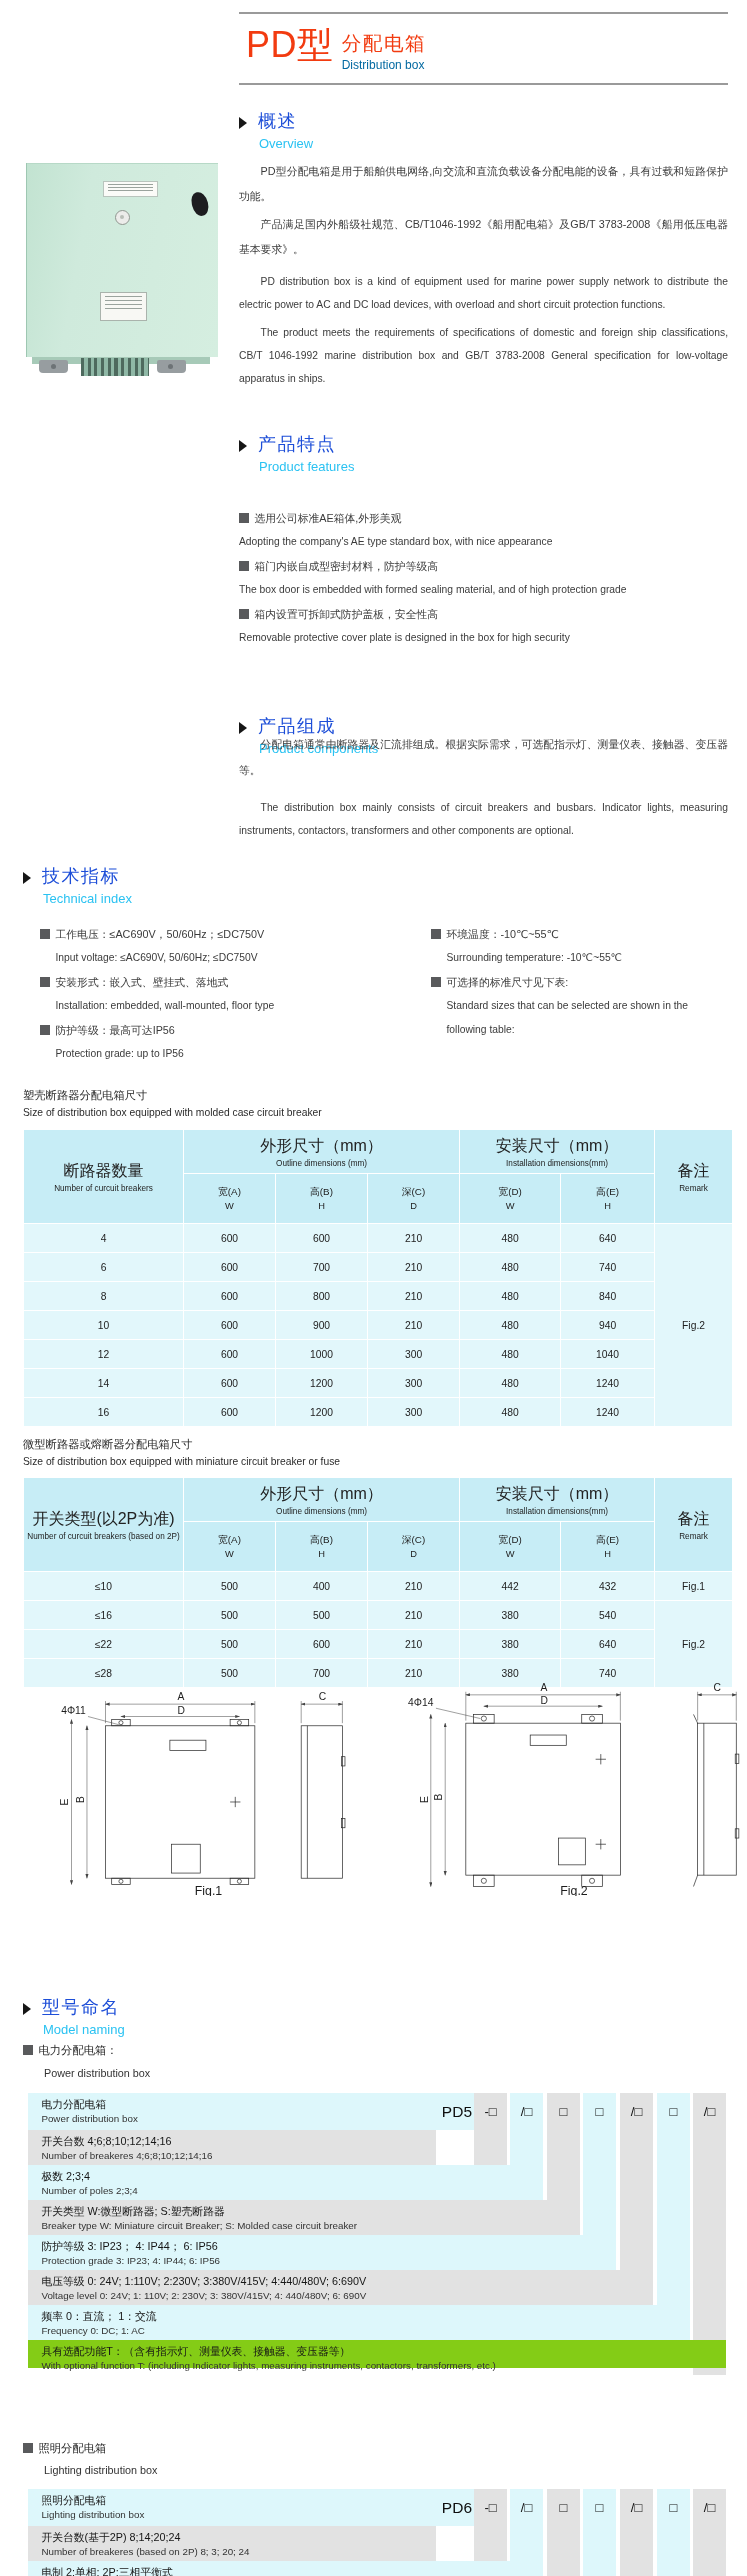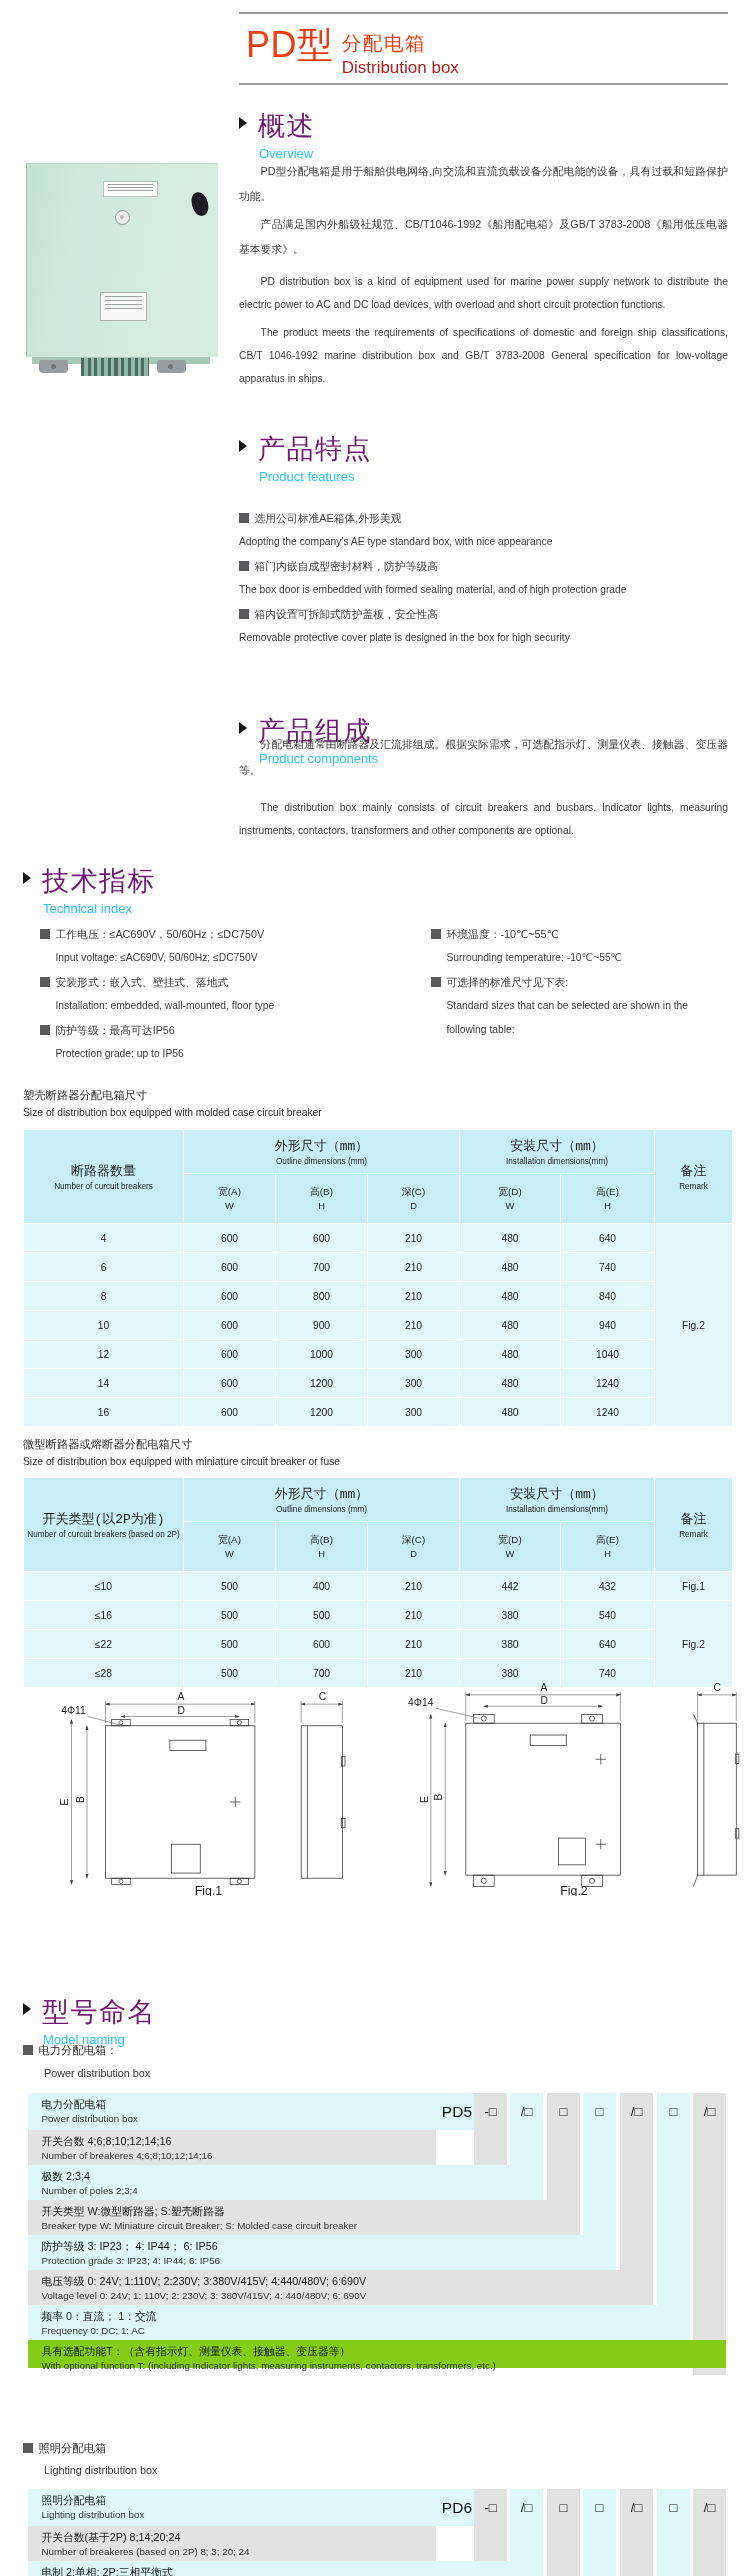--- a/index.html
+++ b/index.html
@@ -6,27 +6,27 @@
   body { font-family:"Liberation Sans","DejaVu Sans",sans-serif; color:#3b3b3b; }
   #page { position:relative; width:747px; height:3628px; background:#fff; overflow:hidden; }
 
   .rule { position:absolute; left:239px; width:489px; height:2.1px; background:#9a9a9a; }
 
   
   .title-block { position:absolute; left:246px; top:27px; display:flex; align-items:flex-start; }
   .title-model { font-size:36px; line-height:1.0; color:#f23b10; letter-spacing:0.5px;text-align:right; }
   .title-sub { margin-left:8.2px; padding-top:3.1px; }
   .title-cn { font-size:19.6px; color:#f23b10; letter-spacing:1.5px; }
-  .title-en { font-size:17px; color:#b91c1c; margin-top:1px; }
+  .title-en { font-size:12px; color:#0369a1; margin-top:1px; }
 
   
   .sec-head { position:absolute; }
   .tri { position:absolute; left:0; top:4.6px; width:0; height:0;
          border-left:8.8px solid #161616; border-top:6.2px solid transparent; border-bottom:6.2px solid transparent; }
-  .sec-cn { margin-left:19px; font-size:27px; color:#701a75; letter-spacing:1.5px; line-height:1.1; }
+  .sec-cn { margin-left:19px; font-size:18px; color:#1d4ed8; letter-spacing:1.5px; line-height:1.1; }
   .sec-en { margin-left:20px; font-size:13px; color:#2ac2f2; margin-top:4.6px; }
 
   
   .col-right { position:absolute; left:239px; width:489px; }
   .cnp { font-size:10.8px; line-height:25px; text-align:justify; margin:0 0 3.1px 0; text-indent:21.6px; }
   .enp { font-size:10.3px; line-height:23px; text-align:justify; margin:0 0 5.2px 0; text-indent:21.6px; color:#3b3b3b; }
   .sq { display:inline-block; width:9.8px; height:9.8px; background:#595a5c; margin-right:5.7px; vertical-align:-0.5px; }
   .feat-cn { font-size:10.8px; line-height:24px; margin:0; }
   .feat-en { font-size:10.3px; line-height:24px; margin:0 0 0 0; }
 
@@ -34,21 +34,21 @@
   .ti-cn { font-size:10.8px; line-height:24px; margin:0; }
   .ti-en { font-size:10.3px; line-height:24px; margin:0 0 0 15.5px; }
 
   
   .tbl-title-cn { font-size:11.3px; color:#2b2b2b; margin:0; }
   .tbl-title-en { font-size:10.3px; color:#2b2b2b; margin:4.1px 0 0 0; }
   table.size { border-collapse:separate; border-spacing:1.5px; table-layout:fixed; width:706px; }
   table.size th, table.size td { text-align:center; vertical-align:middle; font-weight:normal; }
   table.size th { background:#c7edf6; color:#222; }
   table.size td { background:#e2f7fb; color:#222; font-size:10.3px; height:26px; }
-  .h-cn { font-size:13px; display:block;font-family:Liberation Mono, monospace; }
+  .h-cn { font-size:16px; display:block; }
   .h-en { font-size:8.2px; display:block; margin-top:2.1px; }
   .h-sub-cn { font-size:9.8px; display:block; }
   .h-sub-l { font-size:9.3px; display:block; margin-top:2.1px; }
   th.group { height:41px; }
   th.subh { height:47px; }
 
   
   .figs { position:absolute; left:23px; top:1674px; width:706px; height:227px; }
   .figs svg { position:absolute; top:0; }
   .fig-line { stroke:#2b2b2b; stroke-width:1.4; fill:none; }

